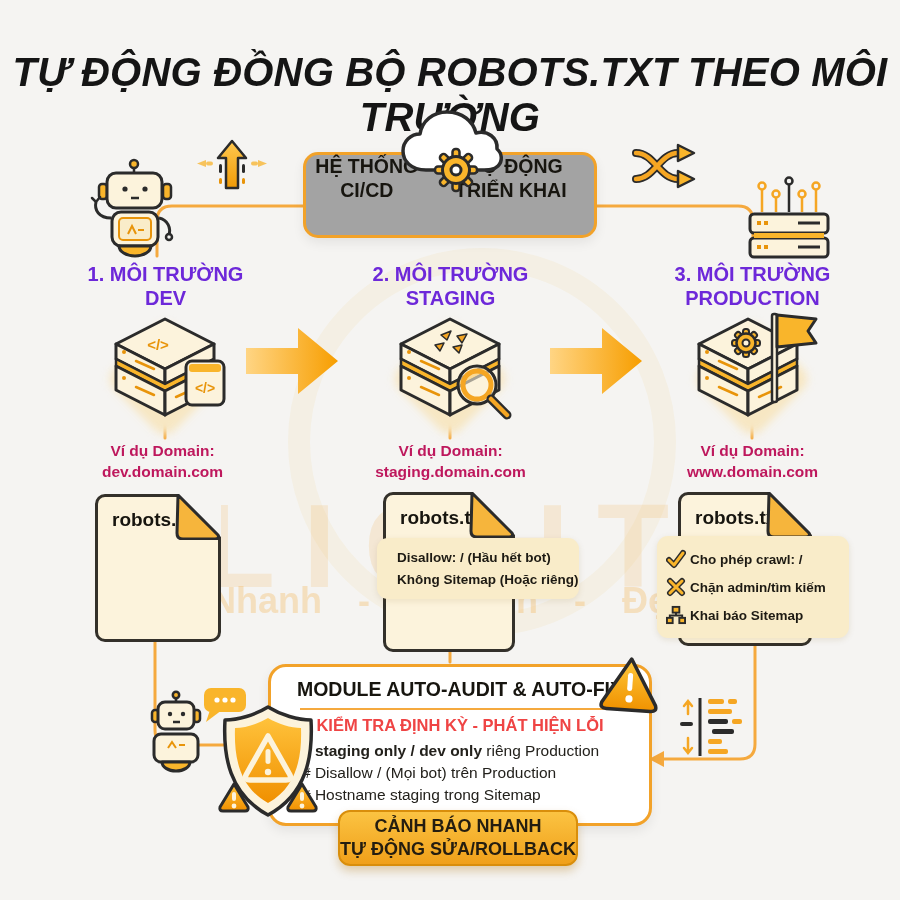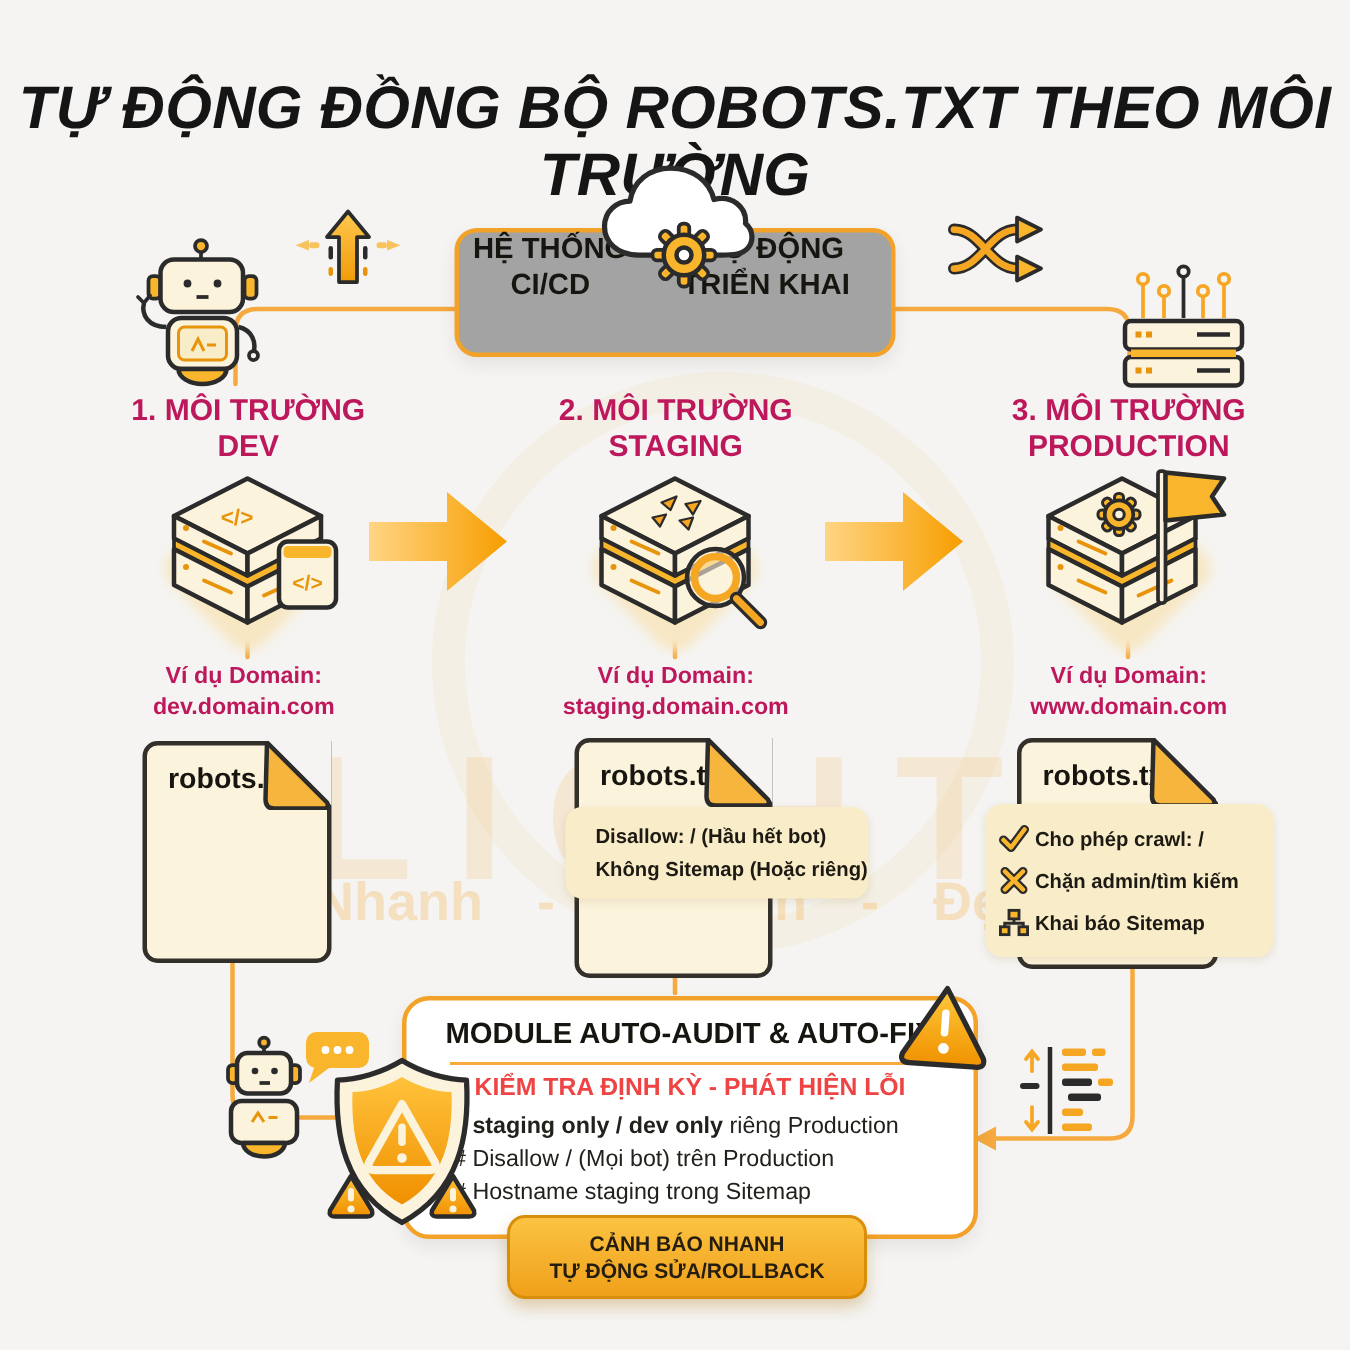--- a/index.html
+++ b/index.html
@@ -21,21 +21,21 @@
 
   
   .cicd{left:303px;top:152px;width:294px;height:86px;background:#a3a3a3;border:3px solid #F2A229;
     border-radius:15px;box-shadow:0 5px 12px rgba(0,0,0,.07);z-index:2;
     display:flex;flex-direction:row;justify-content:flex-end;padding-bottom:9px;box-sizing:border-box;}
   .cicd div{font-size:19.5px;font-weight:800;text-align:center;line-height:1.22;color:#17150f;}
 
   .overlay{left:0;top:0;z-index:1;pointer-events:none;}
 
   
-  .env-h{top:262px;width:205px;font-size:20px;font-weight:800;line-height:1.2;color:#be185d;z-index:2;}
+  .env-h{top:262px;width:205px;font-size:20px;font-weight:800;line-height:1.2;color:#6d28d9;z-index:2;}
   .env-d{top:441px;width:205px;font-size:15.5px;font-weight:700;line-height:1.35;color:#be185d;z-index:2;}
   .glow{width:86px;height:86px;background:#F7E7C3;border-radius:14px;transform:rotate(45deg);
     filter:blur(4px);z-index:1;}
 
   
   .doc{background:#FCF3DC;border:3px solid #33302A;border-radius:10px;border-top-right-radius:0;
     box-sizing:border-box;z-index:2;}
   .doc .fname{padding:12px 0 0 14px;font-size:19px;font-weight:800;color:#17150f;}
   .fold{position:absolute;top:-3px;right:-3px;}
   .pill{background:#F9ECC9;border-radius:11px;padding:9px 9px;box-sizing:border-box;z-index:3;
@@ -52,21 +52,21 @@
   .module .m-sub{text-align:center;font-size:16.5px;font-weight:800;color:#ef4444;}
   .module .m-findings{width:316px;margin:5px auto 0;text-align:left;}
   .module .m-findings .row{font-size:15.5px;line-height:1.42;color:#23211c;}
   .module .m-findings .em{font-weight:800;}
   .module .m-findings .rest{font-weight:500;}
 
   .cta{left:338px;top:810px;width:240px;height:56px;border-radius:12px;z-index:4;
     background:linear-gradient(180deg,#FBC342,#F0A01A);border:2px solid #D98E0B;
     box-shadow:0 5px 10px rgba(170,110,0,.30);display:flex;flex-direction:column;
     align-items:center;justify-content:center;box-sizing:border-box;}
-  .cta div{font-size:14px;font-weight:800;line-height:1.3;color:#241d10;text-align:center;}
+  .cta div{font-size:18px;font-weight:800;line-height:1.3;color:#241d10;text-align:center;}
 
   .z2{z-index:2;} .z3{z-index:3;} .z4{z-index:4;}
 </style>
 </head>
 <body>
 
 <div id="canvas">
 
   <div class="abs wm-swirl"></div>
   <div class="abs ctr wm-brand">LIGHT</div>

